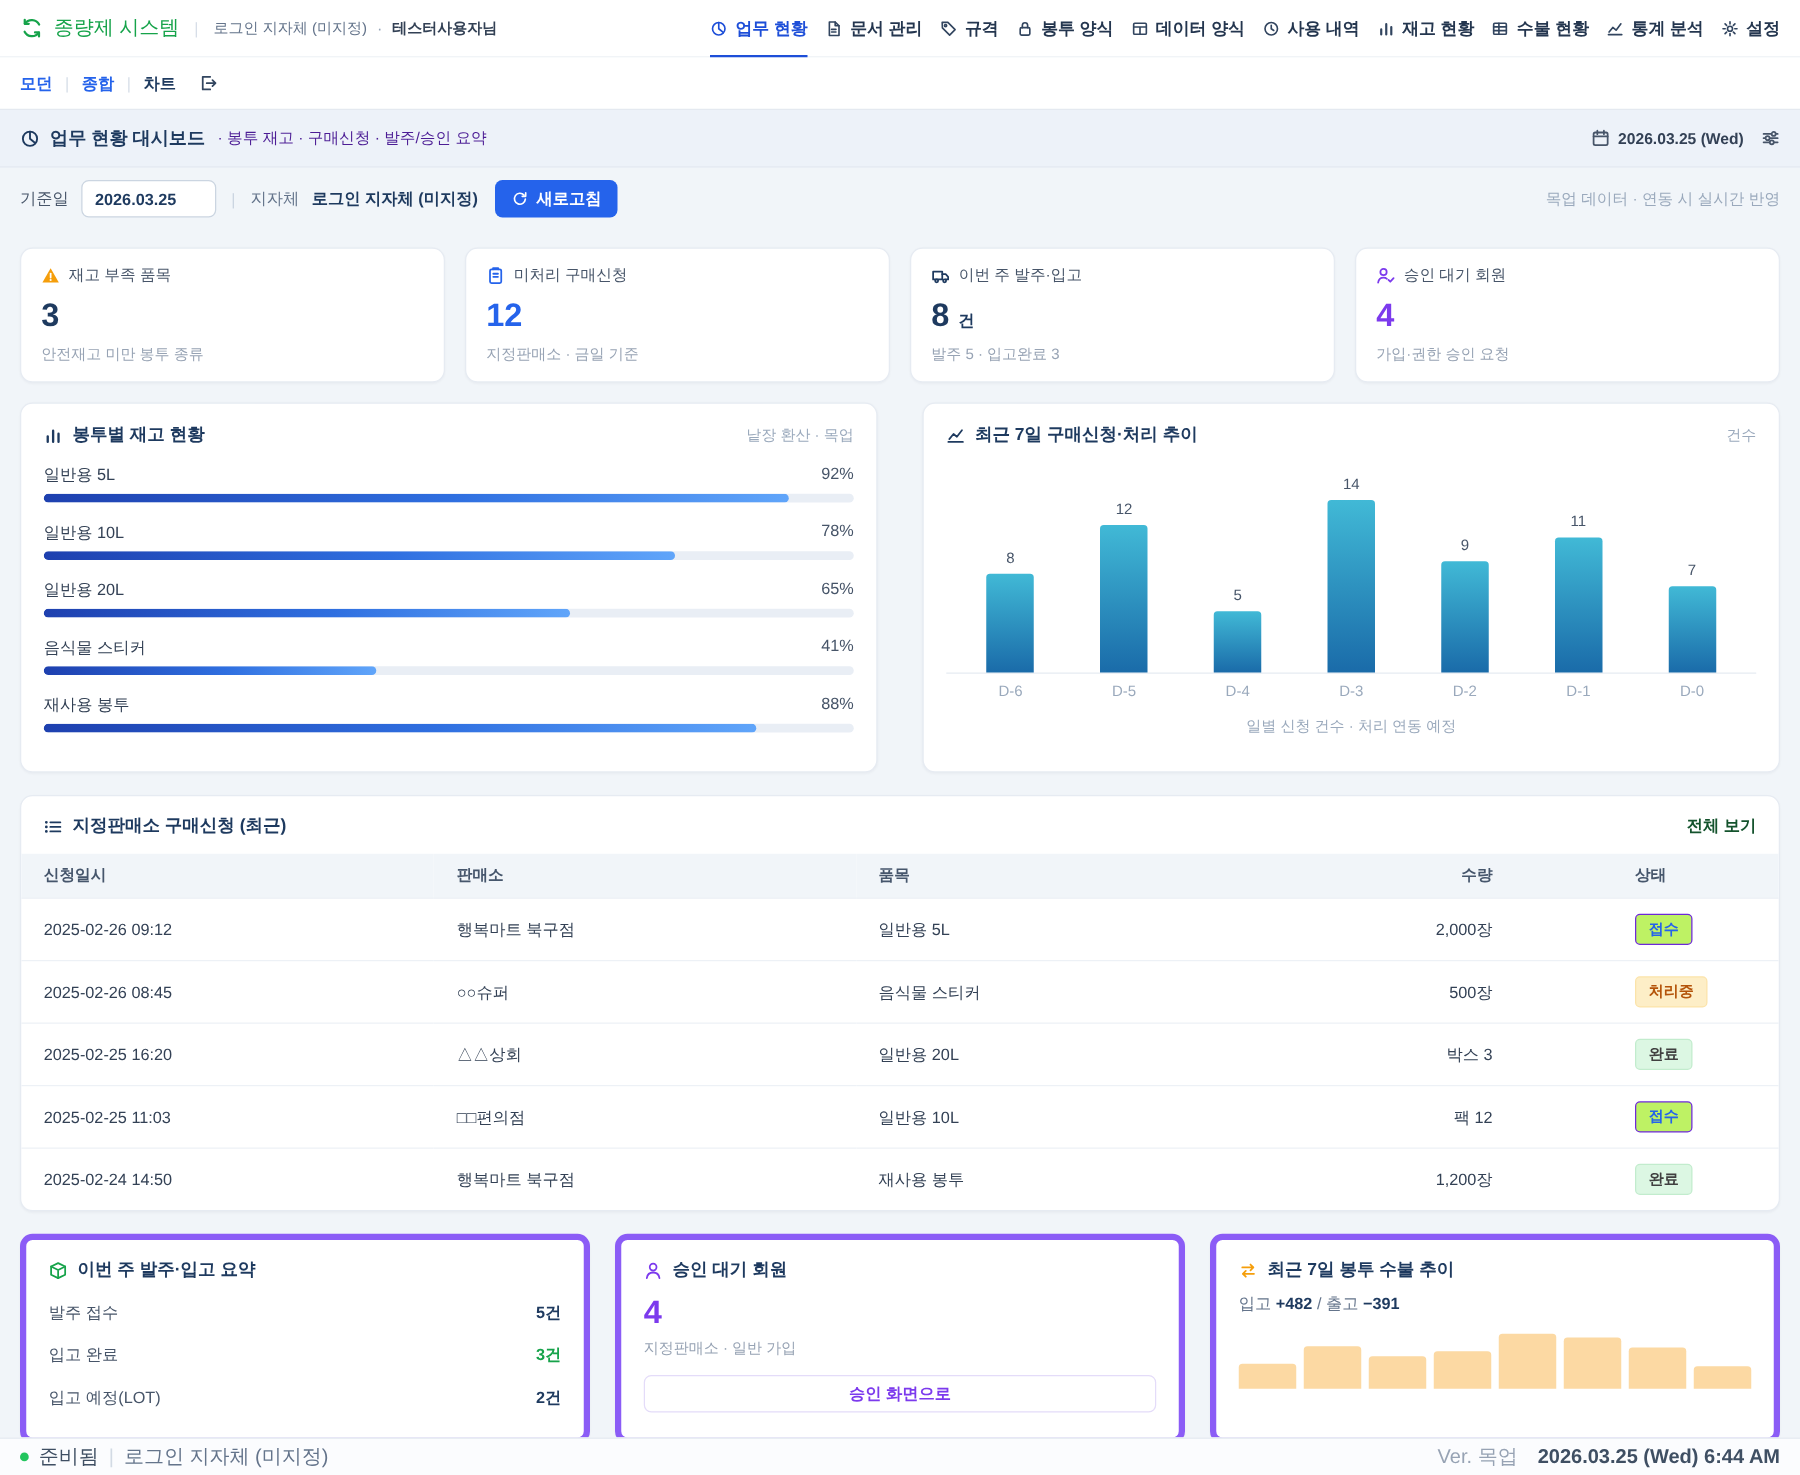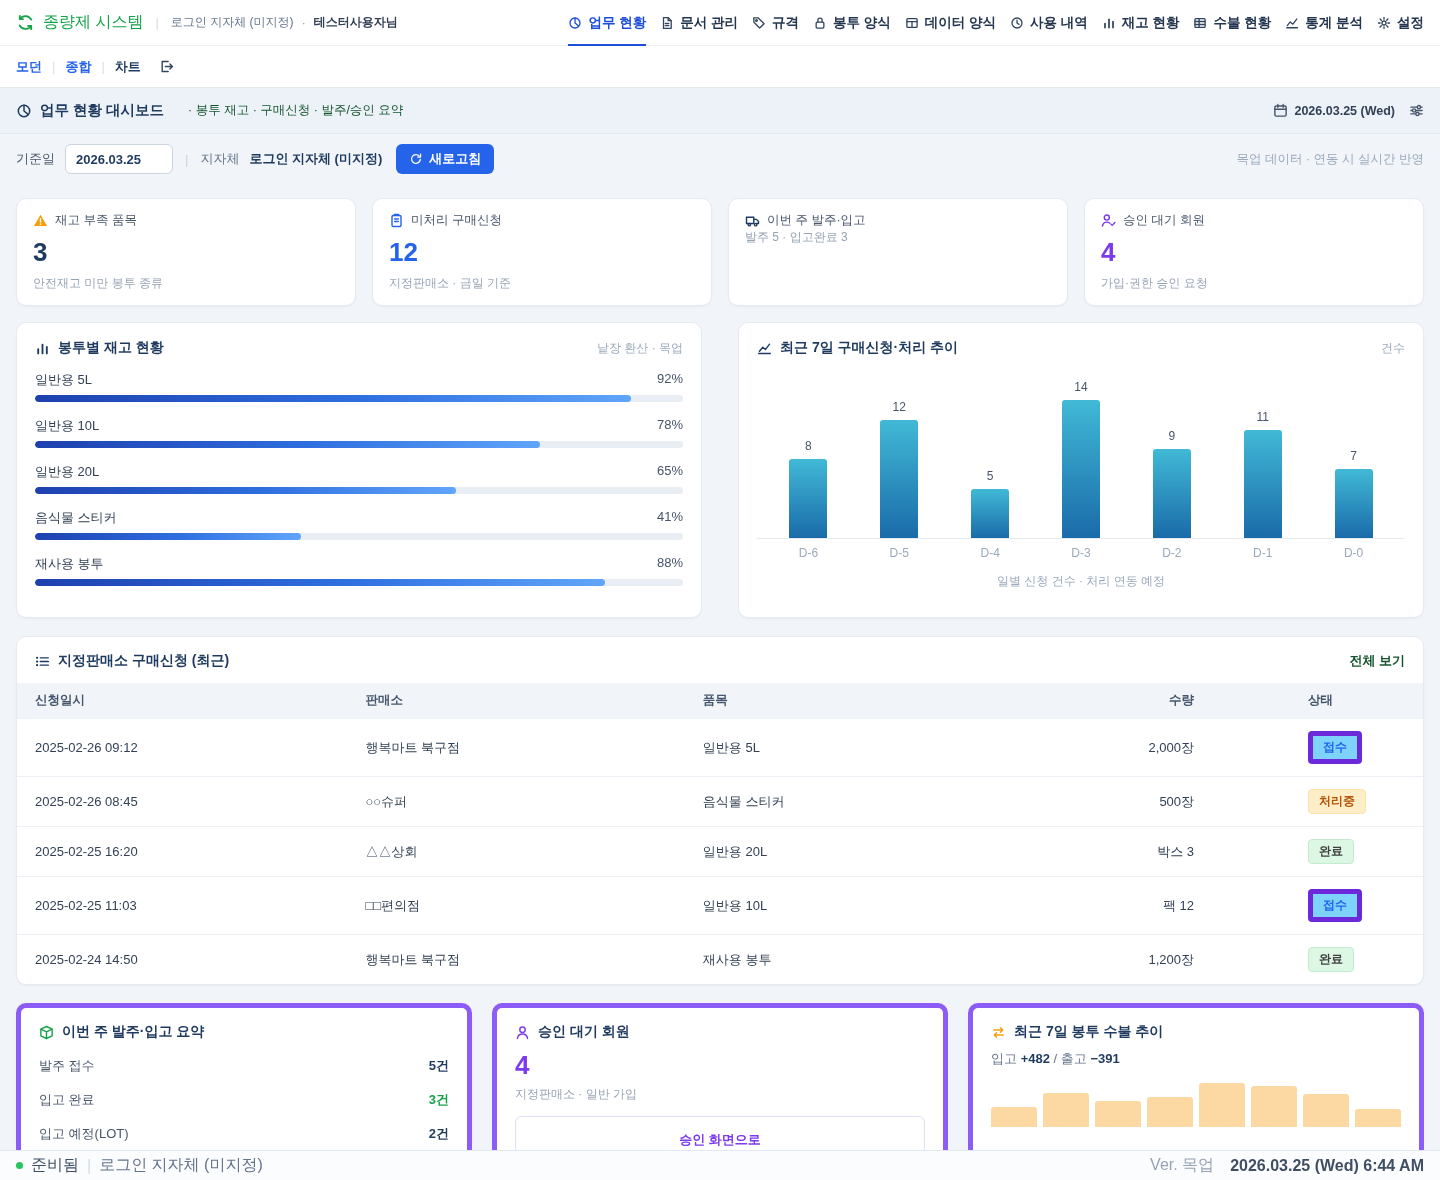--- a/index.html
+++ b/index.html
@@ -31,21 +31,21 @@
   .viewlink{color:#2563eb;font-weight:bold;font-size:13px;cursor:pointer}
   .viewlink.active{color:#1e3a5f}
   .vbar-sep{color:#d7dee8}
   .logout{color:#32455f;font-size:15px;margin-left:8px;cursor:pointer}
 
   
   .pagehead{height:46px;background:#edf2f9;border-bottom:1px solid #e3e9f1;display:flex;align-items:center;justify-content:space-between;padding:0 16px;flex:none}
   .ph-left{display:flex;align-items:center;gap:8px}
   .ph-icon{color:#1e3a5f;font-size:16px}
   .ph-title{font-size:14.5px;font-weight:bold;color:#1e3a5f}
-  .ph-sub{font-size:12.5px;color:#14532d;margin-left:16px}
+  .ph-sub{font-size:12.5px;color:#4c1d95;margin-left:2px}
   .ph-right{display:flex;align-items:center;gap:14px}
   .ph-date{display:flex;align-items:center;gap:6px;font-size:12.5px;font-weight:bold;color:#334155}
   .ph-date .icon,.ph-filter{font-size:15px;color:#475569}
   .ph-filter{cursor:pointer}
 
   
   .filterbar{height:50px;display:flex;align-items:center;gap:10px;padding:0 16px;flex:none}
   .fb-label{color:#475569}
   .fb-input{width:108px;height:30px;border:1px solid #cbd5e1;border-radius:6px;background:#fff;padding:0 10px;font-family:"Liberation Sans",sans-serif;font-size:13px;font-weight:bold;color:#1e3a5f}
   .fb-div{color:#cbd5e1;margin:0 2px}
@@ -90,37 +90,37 @@
   .table-panel{margin-top:18px;padding:0;overflow:hidden}
   .table-panel .panel-head{padding:15px 18px 13px;margin-bottom:0}
   .view-all{color:#14532d;font-size:13px;font-weight:bold;cursor:pointer}
   table.req{width:100%;border-collapse:collapse;table-layout:fixed}
   .req th{background:#f1f5f9;color:#46566c;font-size:12.5px;font-weight:bold;text-align:left;padding:9px 18px}
   .req td{padding:12px 18px;border-top:1px solid #edf1f6;color:#334155;font-size:13px;overflow:hidden;white-space:nowrap}
   .req .c0{width:23.5%}.req .c1{width:24%}.req .c2{width:29.5%}
   .req .c3{width:8%;text-align:right}
   .req .c4{width:15%;padding-left:96px}
   .badge{display:inline-block;padding:3px 10px;border-radius:4px;font-size:12px;font-weight:bold;white-space:nowrap}
-  .badge.received{color:#2563eb;background:#7dd3fc;border:5px solid #6d28d9}
+  .badge.received{color:#2563eb;background:#bef264;border:1px solid #6d28d9}
   .badge.processing{color:#b45309;background:#fdeec7;border:1px solid #fbe3a9}
   .badge.done{color:#404040;background:#dcf7e3;border:1px solid #c2eccd}
 
   .bottom-cards{display:flex;gap:20px;margin-top:18px;align-items:stretch}
   .bcard{flex:1 1 0;background:#fff;border:5px solid #8b5cf6;border-radius:10px;padding:15px 18px;box-shadow:0 1px 2px rgba(15,23,42,.04)}
   .bcard-head{display:flex;align-items:center;gap:8px;font-size:14px;font-weight:bold;color:#1e3a5f}
   .bcard-head .icon{font-size:15px}
   .ic-green{color:#16a34a}.ic-purple{color:#7c3aed}.ic-orange{color:#f59e0b}
   .order-rows{margin-top:8px}
   .order-row{display:flex;justify-content:space-between;padding:8px 0;font-size:13px}
   .order-row .ol{color:#475569}
   .order-row .ov{font-weight:bold;color:#1e3a5f}
   .order-row.green .ov{color:#16a34a}
   .app-value{font-size:26px;font-weight:bold;color:#7c3aed;margin:9px 0 5px}
   .app-desc{font-size:12px;color:#97a3b4}
-  .app-btn{margin-top:13px;width:100%;height:48px;background:#fff;border:1px solid #e4dcf9;border-radius:6px;color:#7c3aed;font-family:"Liberation Sans",sans-serif;font-size:13px;font-weight:bold;cursor:pointer}
+  .app-btn{margin-top:13px;width:100%;height:30px;background:#fff;border:1px solid #e4dcf9;border-radius:6px;color:#7c3aed;font-family:"Liberation Sans",sans-serif;font-size:13px;font-weight:bold;cursor:pointer}
   .tr-line{margin-top:9px;font-size:13px;color:#64748b}
   .tr-line b{color:#1e3a5f}
   .spark{display:flex;align-items:flex-end;gap:6px;height:46px;margin-top:13px}
   .spark-bar{flex:1 1 0;background:#fcd9a3;border-radius:3px 3px 0 0}
 
   .statusbar{margin-top:auto;height:30px;background:#fbfcfe;border-top:1px solid #e2e8f0;display:flex;align-items:center;justify-content:space-between;padding:0 16px;font-size:16px;color:#64748b;flex:none}
   .sb-left{display:flex;align-items:center;gap:8px}
   .sb-dot{width:7px;height:7px;border-radius:50%;background:#22c55e}
   .sb-ready{color:#3f4f63}
   .sb-sep{color:#d2dae4}
@@ -345,20 +345,21 @@
             <span class="icon" style="color:#1e3a5f">
               <svg viewBox="0 0 16 16" width="1em" height="1em" fill="none" stroke="currentColor" stroke-width="1.5" stroke-linecap="round" stroke-linejoin="round">
                 <path d="M1.6 4.6h7.8v6.6H1.6z"></path>
                 <path d="M9.4 6.8h2.9l2.1 2.2v2.2h-2.1"></path>
                 <circle cx="4.6" cy="12.4" r="1.3"></circle>
                 <circle cx="11.4" cy="12.4" r="1.3"></circle>
               </svg>
             </span>
             <span>이번 주 발주·입고</span>
           </div>
+          <div class="stat-value" style="color:#1e3a5f">8 <span class="stat-unit">건</span></div>
           <div class="stat-desc">발주 5 · 입고완료 3</div>
         </div>
         <div class="stat-card">
           <div class="stat-head">
             <span class="icon" style="color:#7c3aed">
               <svg viewBox="0 0 16 16" width="1em" height="1em" fill="none" stroke="currentColor" stroke-width="1.5" stroke-linecap="round" stroke-linejoin="round">
                 <circle cx="6.2" cy="4.9" r="2.7"></circle>
                 <path d="M1.6 14c.4-2.9 2.3-4.3 4.6-4.3 1.1 0 2.1.3 2.9 1"></path>
                 <path d="M10.4 11.6l1.6 1.6 2.8-3"></path>
               </svg>

